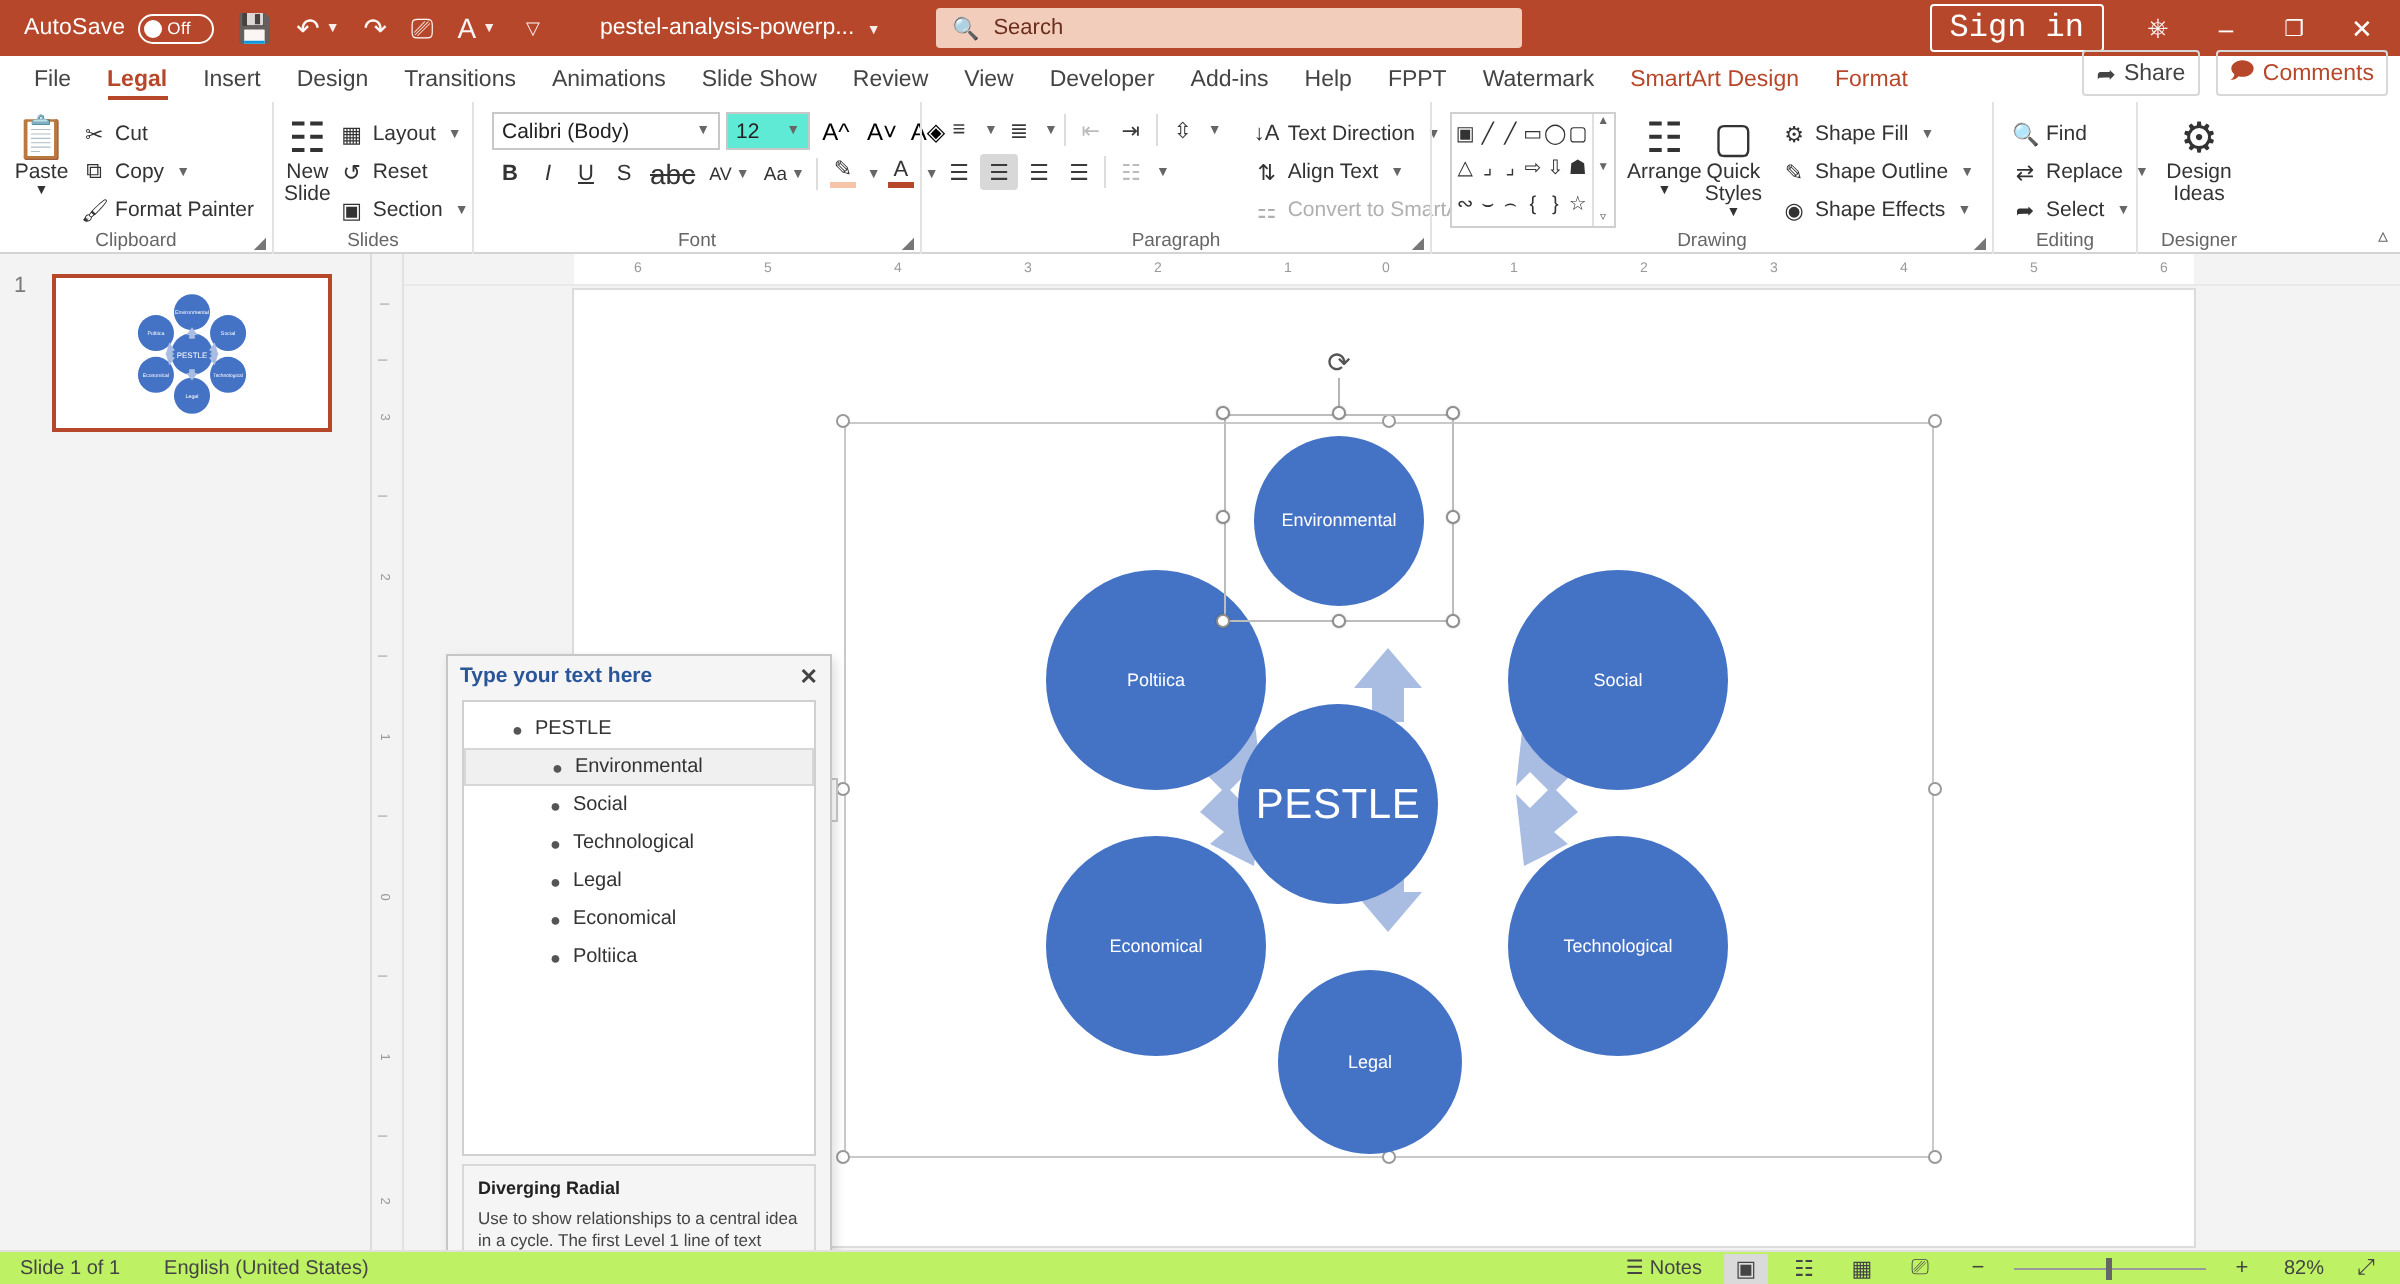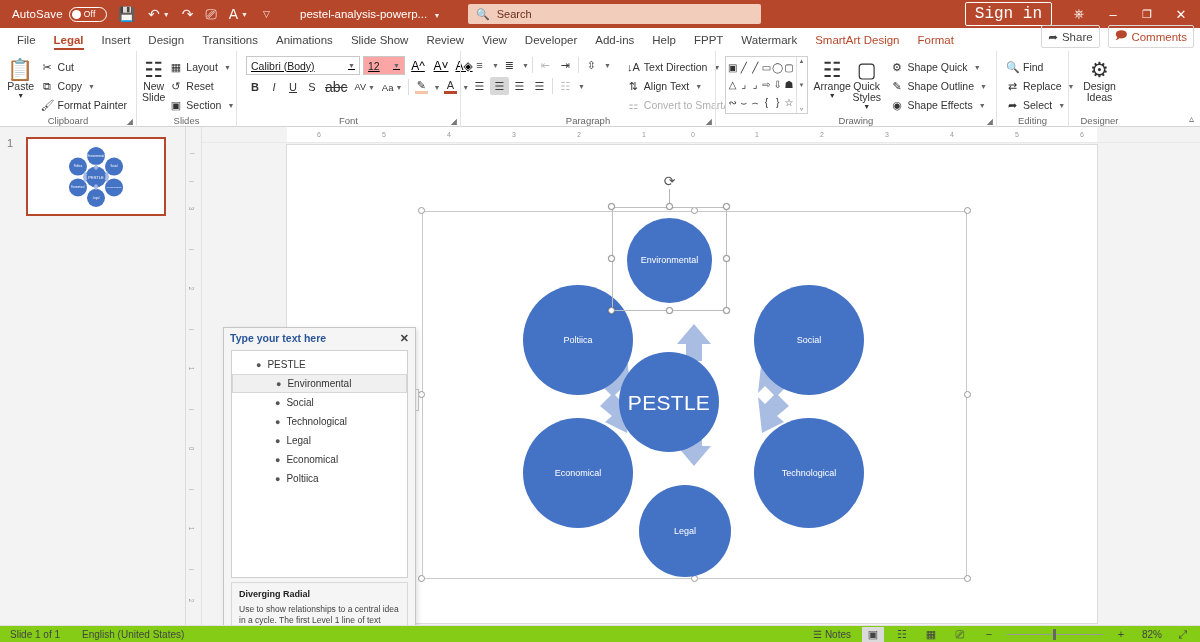--- a/index.html
+++ b/index.html
@@ -87,28 +87,28 @@
   .smallcol { display: flex; flex-direction: column; gap: 1px; padding-top: 2px; }
   .smallbtn {
     display: flex; align-items: center; gap: 4px; font-size: 10.5px; color: #333;
     height: 18px; padding: 0 4px; border-radius: 2px; white-space: nowrap;
   }
   .smallbtn.disabled { color: #b0b0b0; }
   .smallbtn .si { font-size: 11px; width: 13px; text-align: center; }
   .mini-caret { font-size: 7px; color: #666; margin-left: 2px; }
 
   
-  .fontrow1 { display: flex; align-items: flex-start; gap: 3px; text-decoration: underline; }
+  .fontrow1 { display: flex; align-items: flex-start; gap: 3px; }
   .fontname {
     width: 114px; height: 19px; border: 1px solid #c8c8c8; background: #fff;
     font-size: 10.5px; display: flex; align-items: center; padding: 0 4px;
     justify-content: space-between; color: #222;
   }
   .fontsize {
-    width: 42px; height: 19px; border: 1px solid #c8c8c8; background: #fca5a5;
+    width: 42px; height: 19px; border: 1px solid #c8c8c8; background: #5eead4;
     font-size: 10.5px; display: flex; align-items: center; padding: 0 4px;
     justify-content: space-between; color: #222;
   }
   .fsq { width: 20px; height: 19px; display: flex; align-items: center; justify-content: center; font-size: 12px; }
   .fontrow2 { display: flex; align-items: center; gap: 1px; margin-top: 3px; }
   .fbtn {
     width: 18px; height: 18px; display: flex; align-items: center; justify-content: center;
     font-size: 11px; color: #333; border-radius: 2px;
   }
   .fbtn.wide { width: auto; padding: 0 3px; }
@@ -228,21 +228,21 @@
   .tp-desc {
     position: absolute; left: 7px; right: 7px; top: 254px; bottom: 8px;
     background: #f5f5f5; border: 1px solid #d8d8d8; padding: 6px 7px;
     font-size: 8.5px; color: #444; line-height: 11.5px;
   }
   .tp-desc b { font-size: 9px; color: #222; display: block; margin-bottom: 3px; }
 
   
   .status {
     position: absolute; bottom: 0; left: 0; right: 0; height: 17px;
-    background: #84cc16; border-top: 1px solid #e0e0e0;
+    background: #bef264; border-top: 1px solid #e0e0e0;
     display: flex; align-items: center; font-size: 10px; color: #444;
   }
   .st-l { display: flex; align-items: center; gap: 22px; padding-left: 10px; }
   .st-r { position: absolute; right: 6px; display: flex; align-items: center; gap: 7px; }
   .st-btn { display: flex; align-items: center; gap: 3px; padding: 0 4px; height: 15px; }
   .vbtn { width: 22px; height: 15px; display: flex; align-items: center; justify-content: center; font-size: 11px; }
   .vbtn.active { background: #dadada; }
   .zslider { display: flex; align-items: center; gap: 0; width: 96px; position: relative; }
   .ztrack { height: 1px; background: #999; flex: 1; }
   .zknob { position: absolute; left: 46px; width: 3px; height: 11px; background: #666; }
@@ -563,21 +563,21 @@
           <span class="bc">▼</span>
         </div>
         <div class="bigbtn" style="width:40px">
           <span class="bi">▢</span>
           <span class="bl">Quick Styles</span>
           <span class="bc">▼</span>
         </div>
         <div class="smallcol" style="margin-left:4px">
           <div class="smallbtn">
               <span class="si">⚙</span>
-              <span>Shape Quick</span>
+              <span>Shape Fill</span>
               <span class="mini-caret">▼</span>
             </div>
           <div class="smallbtn">
               <span class="si">✎</span>
               <span>Shape Outline</span>
               <span class="mini-caret">▼</span>
             </div>
           <div class="smallbtn">
               <span class="si">◉</span>
               <span>Shape Effects</span>

